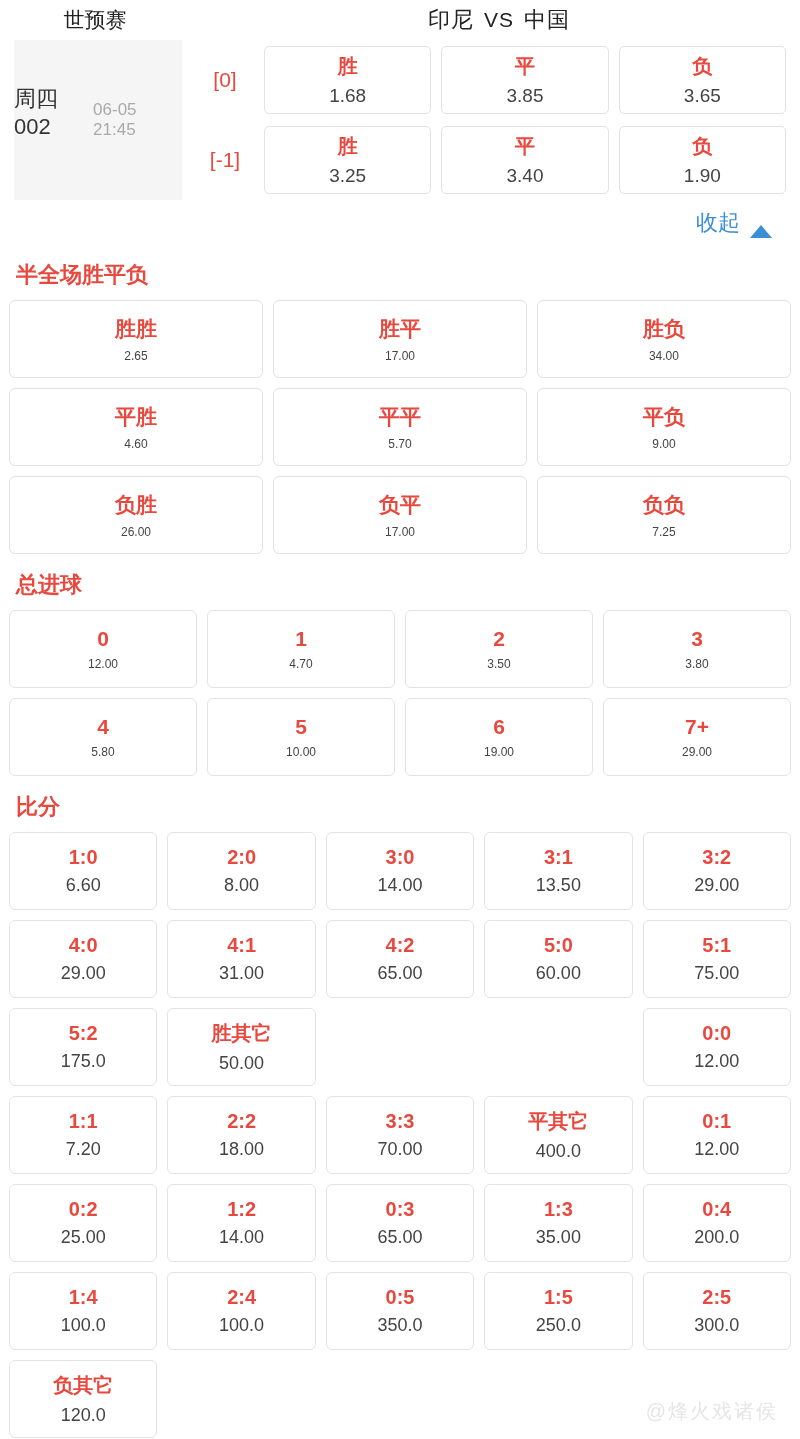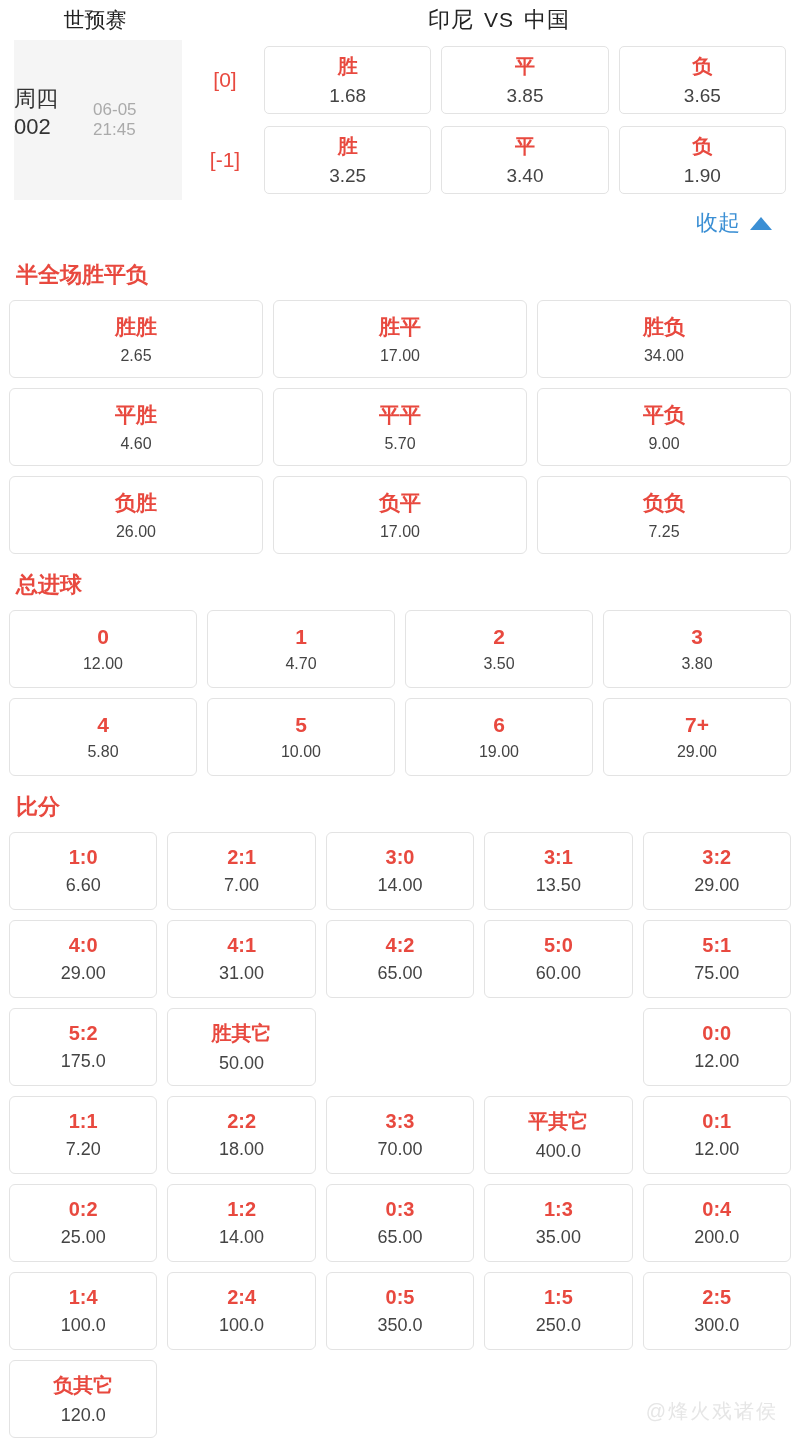--- a/index.html
+++ b/index.html
@@ -103,21 +103,21 @@
     font-weight: bold;
   }
   .cell .val {
     color: #444;
     font-size: 19px;
   }
 
   .collapse-row {
     display: flex;
     justify-content: flex-end;
-    align-items: center;
+    align-items: flex-end;
     padding: 8px 28px 6px 0;
   }
   .collapse-row .txt {
     color: #3b8fd4;
     font-size: 22px;
     margin-right: 10px;
   }
   .arrow-up {
     width: 0; height: 0;
     border-left: 11px solid transparent;
@@ -153,21 +153,21 @@
     background: #fff;
   }
   .gcell .lbl {
     color: #e8493f;
     font-size: 21px;
     font-weight: bold;
     margin-bottom: 6px;
   }
   .gcell .val {
     color: #444;
-    font-size: 16px;
+    font-size: 12px;
   }
   .grid.cols5 .gcell .lbl { font-size: 20px; }
   .grid.cols5 .gcell .val { font-size: 18px; }
 
   .watermark {
     position: absolute;
     right: 22px;
     bottom: 14px;
     color: #e6e6e6;
     font-size: 20px;
@@ -318,22 +318,22 @@
 </div>
 
 <div>
   <div class="section-title">比分</div>
   <div class="grid cols5">
     <div class="gcell">
         <div class="lbl">1:0</div>
         <div class="val">6.60</div>
       </div>
     <div class="gcell">
-        <div class="lbl">2:1</div>
-        <div class="val">7.00</div>
+        <div class="lbl">2:0</div>
+        <div class="val">8.00</div>
       </div>
     <div class="gcell">
         <div class="lbl">3:0</div>
         <div class="val">14.00</div>
       </div>
     <div class="gcell">
         <div class="lbl">3:1</div>
         <div class="val">13.50</div>
       </div>
 

